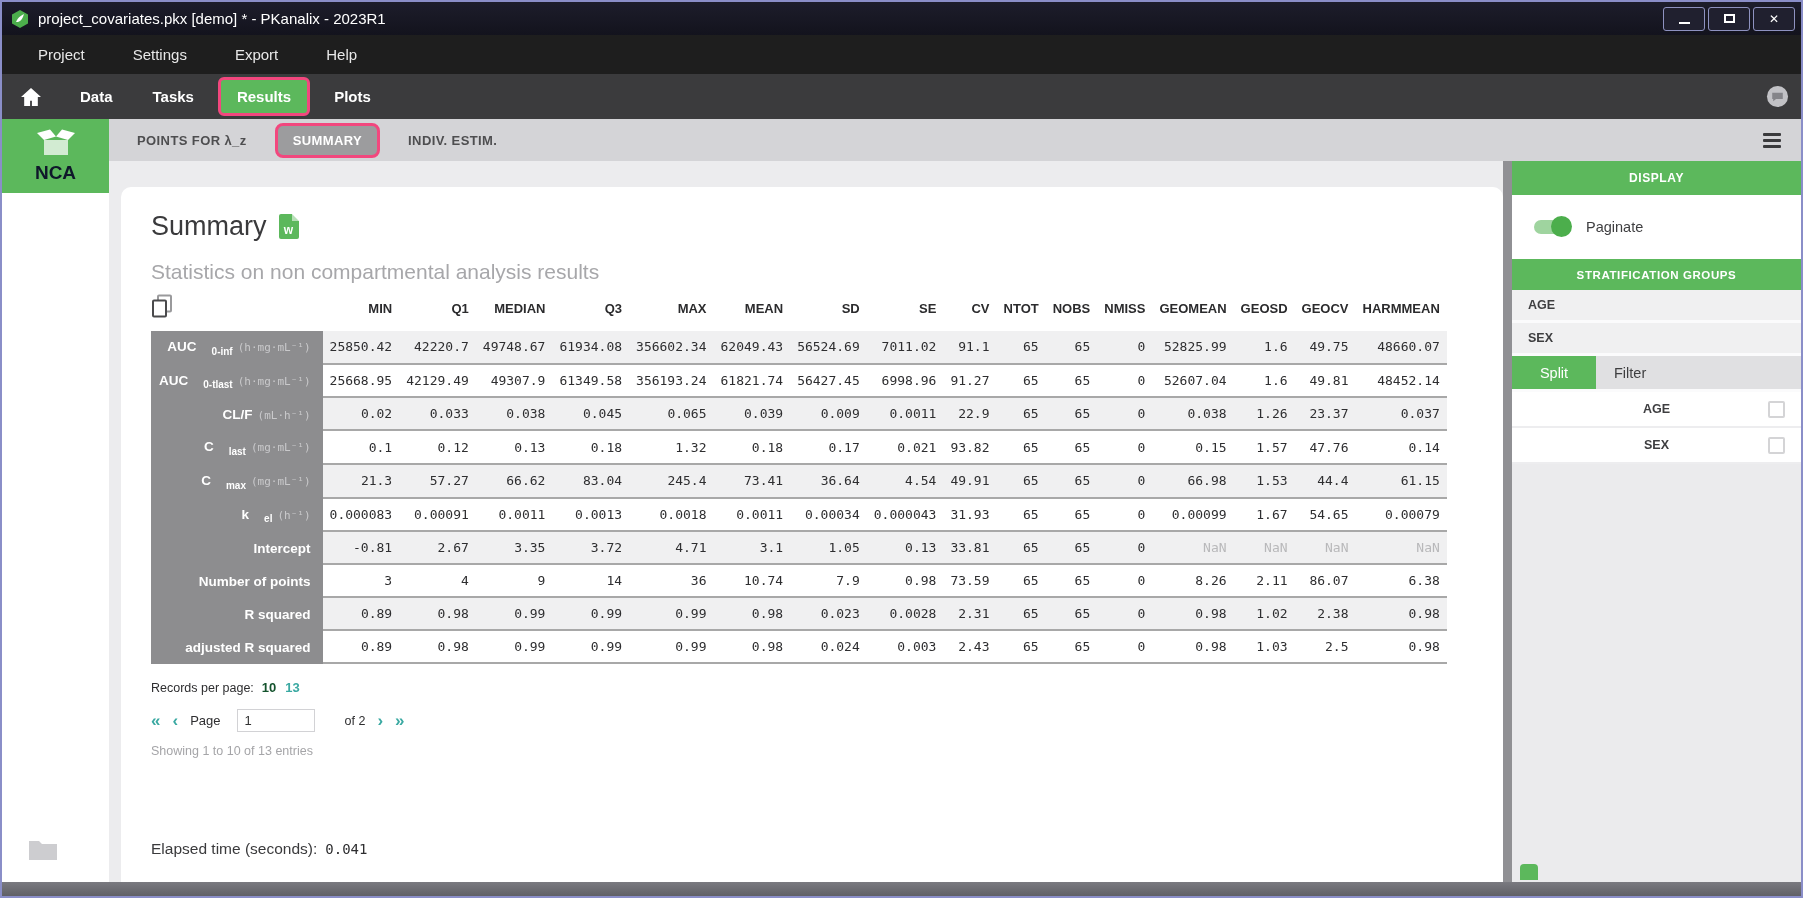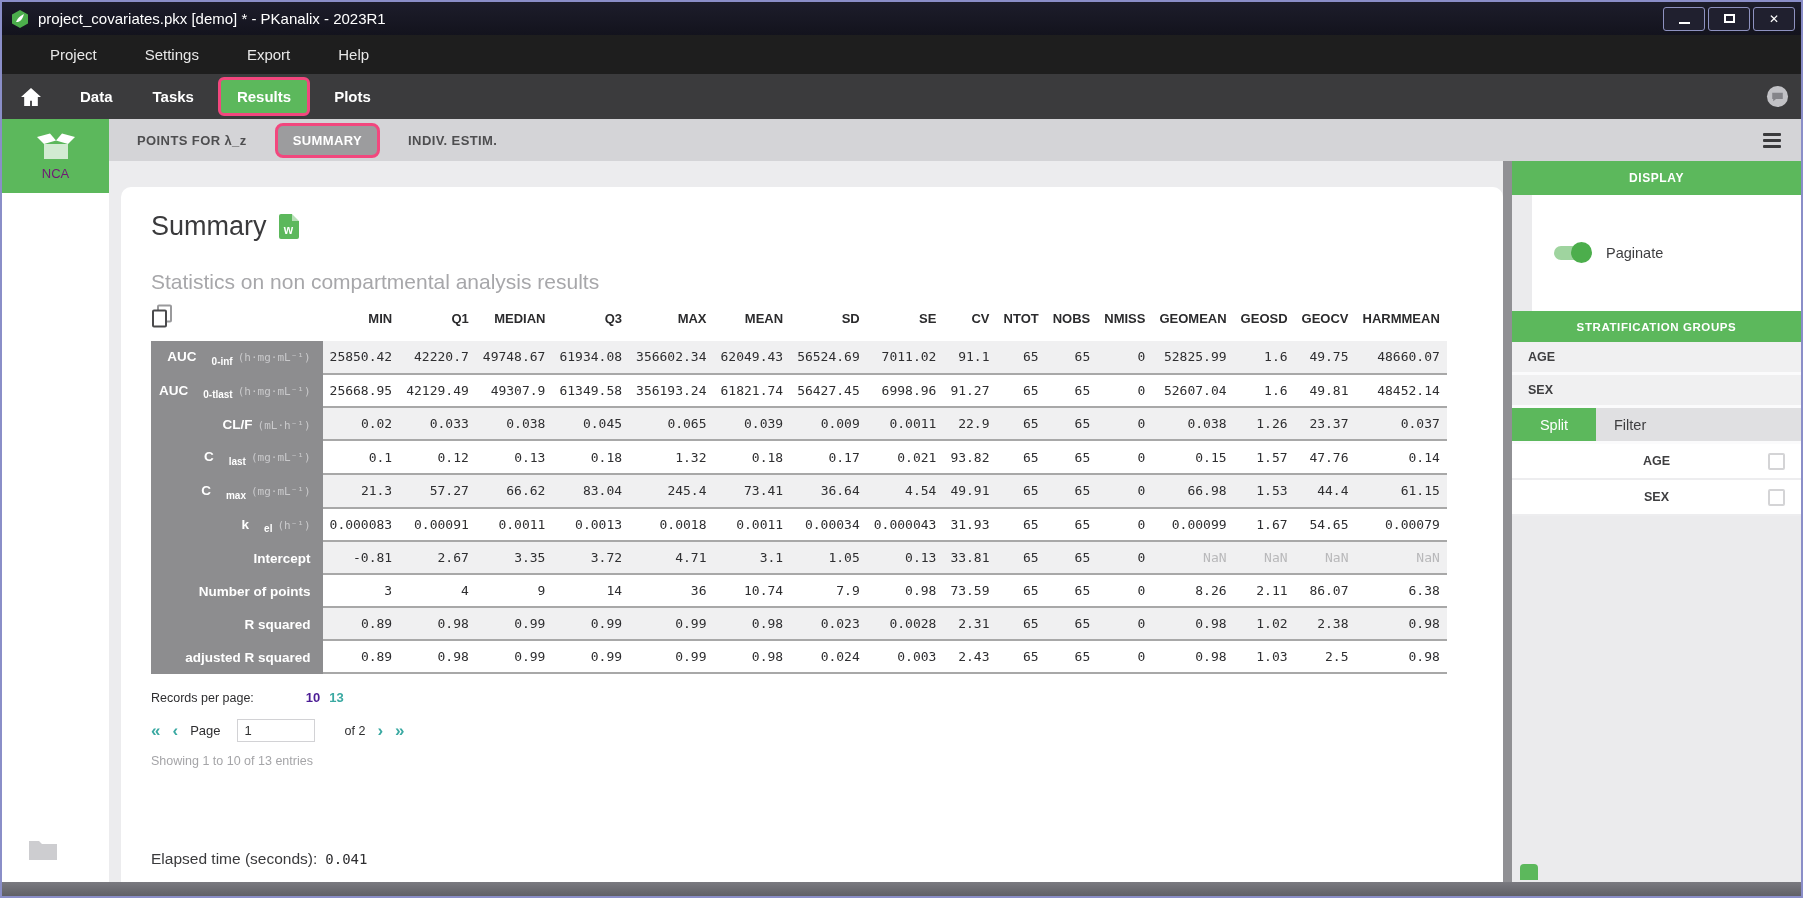--- a/index.html
+++ b/index.html
@@ -10,83 +10,83 @@
   
   .titlebar{height:33px;background:linear-gradient(#1d1d2b,#13131d);display:flex;align-items:center;padding-left:8px;flex:none;}
   .app-icon{width:20px;height:20px;margin-right:8px;flex:none;display:flex;align-items:center;}
   .titlebar .title{color:#ffffff;font-size:15px;}
   .win-controls{margin-left:auto;display:flex;gap:3px;padding-right:6px;}
   .win-btn{width:42px;height:24px;background:#20202f;border:1px solid #8e92c0;border-radius:3px;display:flex;align-items:center;justify-content:center;color:#fff;font-size:12px;cursor:default;}
   .glyph-min{width:11px;height:2px;background:#fff;margin-top:8px;}
   .glyph-max{width:11px;height:9px;border:2px solid #fff;}
 
   
-  .menubar{height:39px;background:#1e1e1e;display:flex;align-items:center;padding-left:24px;flex:none;}
+  .menubar{height:39px;background:#1e1e1e;display:flex;align-items:center;padding-left:12px;flex:none;}
   .menu-item{color:#e8e8e8;font-size:15px;padding:0 24px;height:100%;display:flex;align-items:center;}
 
   
   .tabbar{height:45px;background:#3b3b3d;display:flex;align-items:center;flex:none;position:relative;}
   .home{width:58px;display:flex;justify-content:center;align-items:center;height:100%;}
   .tab{color:#ffffff;font-weight:bold;font-size:15px;padding:16px 20px;height:100%;display:flex;align-items:center;}
   .tab.active{background:#5cb85c;border:3px solid #f2477e;border-radius:6px;height:39px;margin:0 4px;padding:0 16px;}
   .bubble-icon{position:absolute;right:12px;top:11px;}
 
   
   .body-row{flex:1;display:flex;min-height:0;}
   .left-sidebar{width:107px;background:#ffffff;flex:none;position:relative;}
   .nca-block{height:74px;background:#5cb85c;display:flex;flex-direction:column;align-items:center;justify-content:center;gap:4px;}
-  .nca-label{color:#701a75;font-size:13px;font-weight:normal;}
+  .nca-label{color:#0f172a;font-size:19px;font-weight:bold;}
   .folder-wrap{position:absolute;bottom:16px;left:26px;}
 
   .right-col{flex:1;display:flex;flex-direction:column;min-width:0;}
   .subtabbar{height:42px;background:#d4d4d7;display:flex;align-items:center;padding-left:12px;flex:none;}
   .subtab{font-size:13px;font-weight:bold;letter-spacing:.4px;color:#4e4e50;padding:0 16px;}
   .subtab.active{background:#9c9c9e;color:#ffffff;border:3px solid #f2477e;border-radius:8px;padding:7px 15px;margin:0 12px;}
   .hamburger{margin-left:auto;margin-right:20px;display:flex;flex-direction:column;gap:3px;}
   .hamburger div{width:18px;height:3px;background:#3a3a3c;border-radius:1px;}
 
   .content-row{flex:1;display:flex;background:#ececee;min-height:0;}
   .main-card{width:1382px;margin:26px 0 0 12px;background:#ffffff;border-radius:10px 10px 0 0;padding:12px 0 0 30px;flex:none;overflow:hidden;}
 
   .h1-row{display:flex;align-items:center;gap:12px;margin-top:12px;}
   .page-title{font-size:27px;color:#3a3a3c;}
   .word-icon{width:20px;height:25px;background:#5cb85c;border-radius:2px;position:relative;display:flex;align-items:flex-end;justify-content:center;color:#fff;font-size:12px;font-weight:bold;padding-bottom:2px;}
   .word-icon::after{content:"";position:absolute;top:0;right:0;border-left:7px solid transparent;border-top:7px solid #ffffff;}
   .word-icon::before{content:"";position:absolute;top:0;right:0;width:7px;height:7px;background:#b7dfb7;}
-  .subtitle{margin-top:28px;font-size:21px;color:#a7a7aa;}
+  .subtitle{margin-top:18px;font-size:21px;color:#a7a7aa;}
 
   table{border-collapse:separate;border-spacing:0;width:1281px;margin-top:4px;table-layout:auto;}
   th,td{white-space:nowrap;}
   thead th{font-size:13px;font-weight:bold;color:#2b2b2d;text-align:right;padding:6px 7px 9px 7px;}
   thead th.icon-cell{text-align:left;padding-left:0;}
   td.num{font-family:"DejaVu Sans Mono",monospace;font-size:13px;color:#2e2e30;text-align:right;padding:8px 7px;border-bottom:2px solid #a8a8a8;}
   tr.alt td.num{background:#f0f0f1;}
   td.num.nan{background:#e4e4e5;color:#b8b8ba;}
   th.rowlabel{background:#8d8d8f;color:#ffffff;font-size:13.5px;font-weight:bold;text-align:right;padding:8px 12px 8px 8px;width:152px;}
   th.rowlabel sub{font-size:10px;padding-left:15px;}
   .unit{color:#c9c9cb;font-weight:normal;font-family:"DejaVu Sans Mono",monospace;font-size:11px;margin-left:5px;}
 
   .records-row{margin-top:16px;font-size:12.5px;color:#2e2e30;display:flex;align-items:center;gap:8px;}
   .rp{font-weight:bold;font-size:13px;cursor:default;}
-  .rp.sel{color:#4c1d95;margin-left:44px;}
+  .rp.sel{color:#14532d;}
   .rp:not(.sel){color:#3aa9a2;}
   .pager-row{margin-top:14px;display:flex;align-items:center;gap:12px;font-size:13px;color:#2e2e30;}
   .chev{color:#3aa9a2;font-size:17px;font-weight:bold;line-height:1;}
   .page-input{width:78px;height:23px;border:1px solid #d2d2d5;font-size:13px;color:#333;padding-left:7px;margin-left:4px;}
   .of-label{margin-left:18px;font-size:12.5px;}
   .showing{margin-top:12px;font-size:12.5px;color:#a5a5a8;}
   .elapsed-row{margin-top:36px;display:flex;align-items:baseline;gap:8px;}
   .elapsed-label{font-size:15.5px;color:#3a3a3c;}
   .elapsed-value{font-family:"DejaVu Sans Mono",monospace;font-size:14px;color:#2e2e30;margin-top:47px;}
 
   .divider{width:9px;background:#909094;flex:none;}
   .right-sidebar{flex:1;background:#ebebed;position:relative;min-width:0;text-align:right;}
   .panel-header{height:34px;background:#5cb85c;color:#ffffff;font-weight:bold;font-size:12px;letter-spacing:.6px;display:flex;align-items:center;justify-content:center;}
   .panel-header.strat{height:31px;font-size:11.5px;}
-  .display-panel{background:#ffffff;height:116px;display:flex;align-items:center;padding-left:22px;margin-left:20px;}
+  .display-panel{background:#ffffff;height:64px;display:flex;align-items:center;padding-left:22px;}
   .toggle{width:36px;height:14px;border-radius:7px;background:#9fd49f;position:relative;flex:none;}
   .toggle .knob{width:21px;height:21px;border-radius:50%;background:#4cae4c;position:absolute;right:-2px;top:-4px;}
   .toggle-label{font-size:14.5px;color:#3e3e40;margin-left:16px;}
   .group-row{height:33px;background:#f0f0f1;border-bottom:3px solid #fbfbfc;display:flex;align-items:center;padding-left:16px;font-size:12.5px;font-weight:bold;color:#3e3e40;}
   .split-row{height:36px;display:flex;border-bottom:3px solid #fbfbfc;}
   .split-btn{width:84px;background:#5cb85c;color:#ffffff;font-size:14.5px;display:flex;align-items:center;justify-content:center;}
   .filter-btn{flex:1;background:#e0e0e2;color:#3e3e40;font-size:14.5px;display:flex;align-items:center;padding-left:18px;}
   .check-row{height:36px;background:#ffffff;border-bottom:2px solid #ededef;display:flex;align-items:center;justify-content:center;position:relative;font-size:12.5px;font-weight:bold;color:#3e3e40;}
   .checkbox{width:17px;height:17px;border:2px solid #d4d4d6;border-radius:2px;background:#fff;position:absolute;right:16px;top:9px;}
   .corner-chip{position:absolute;bottom:2px;left:8px;width:18px;height:16px;background:#5cb85c;border-radius:4px 4px 0 0;}

